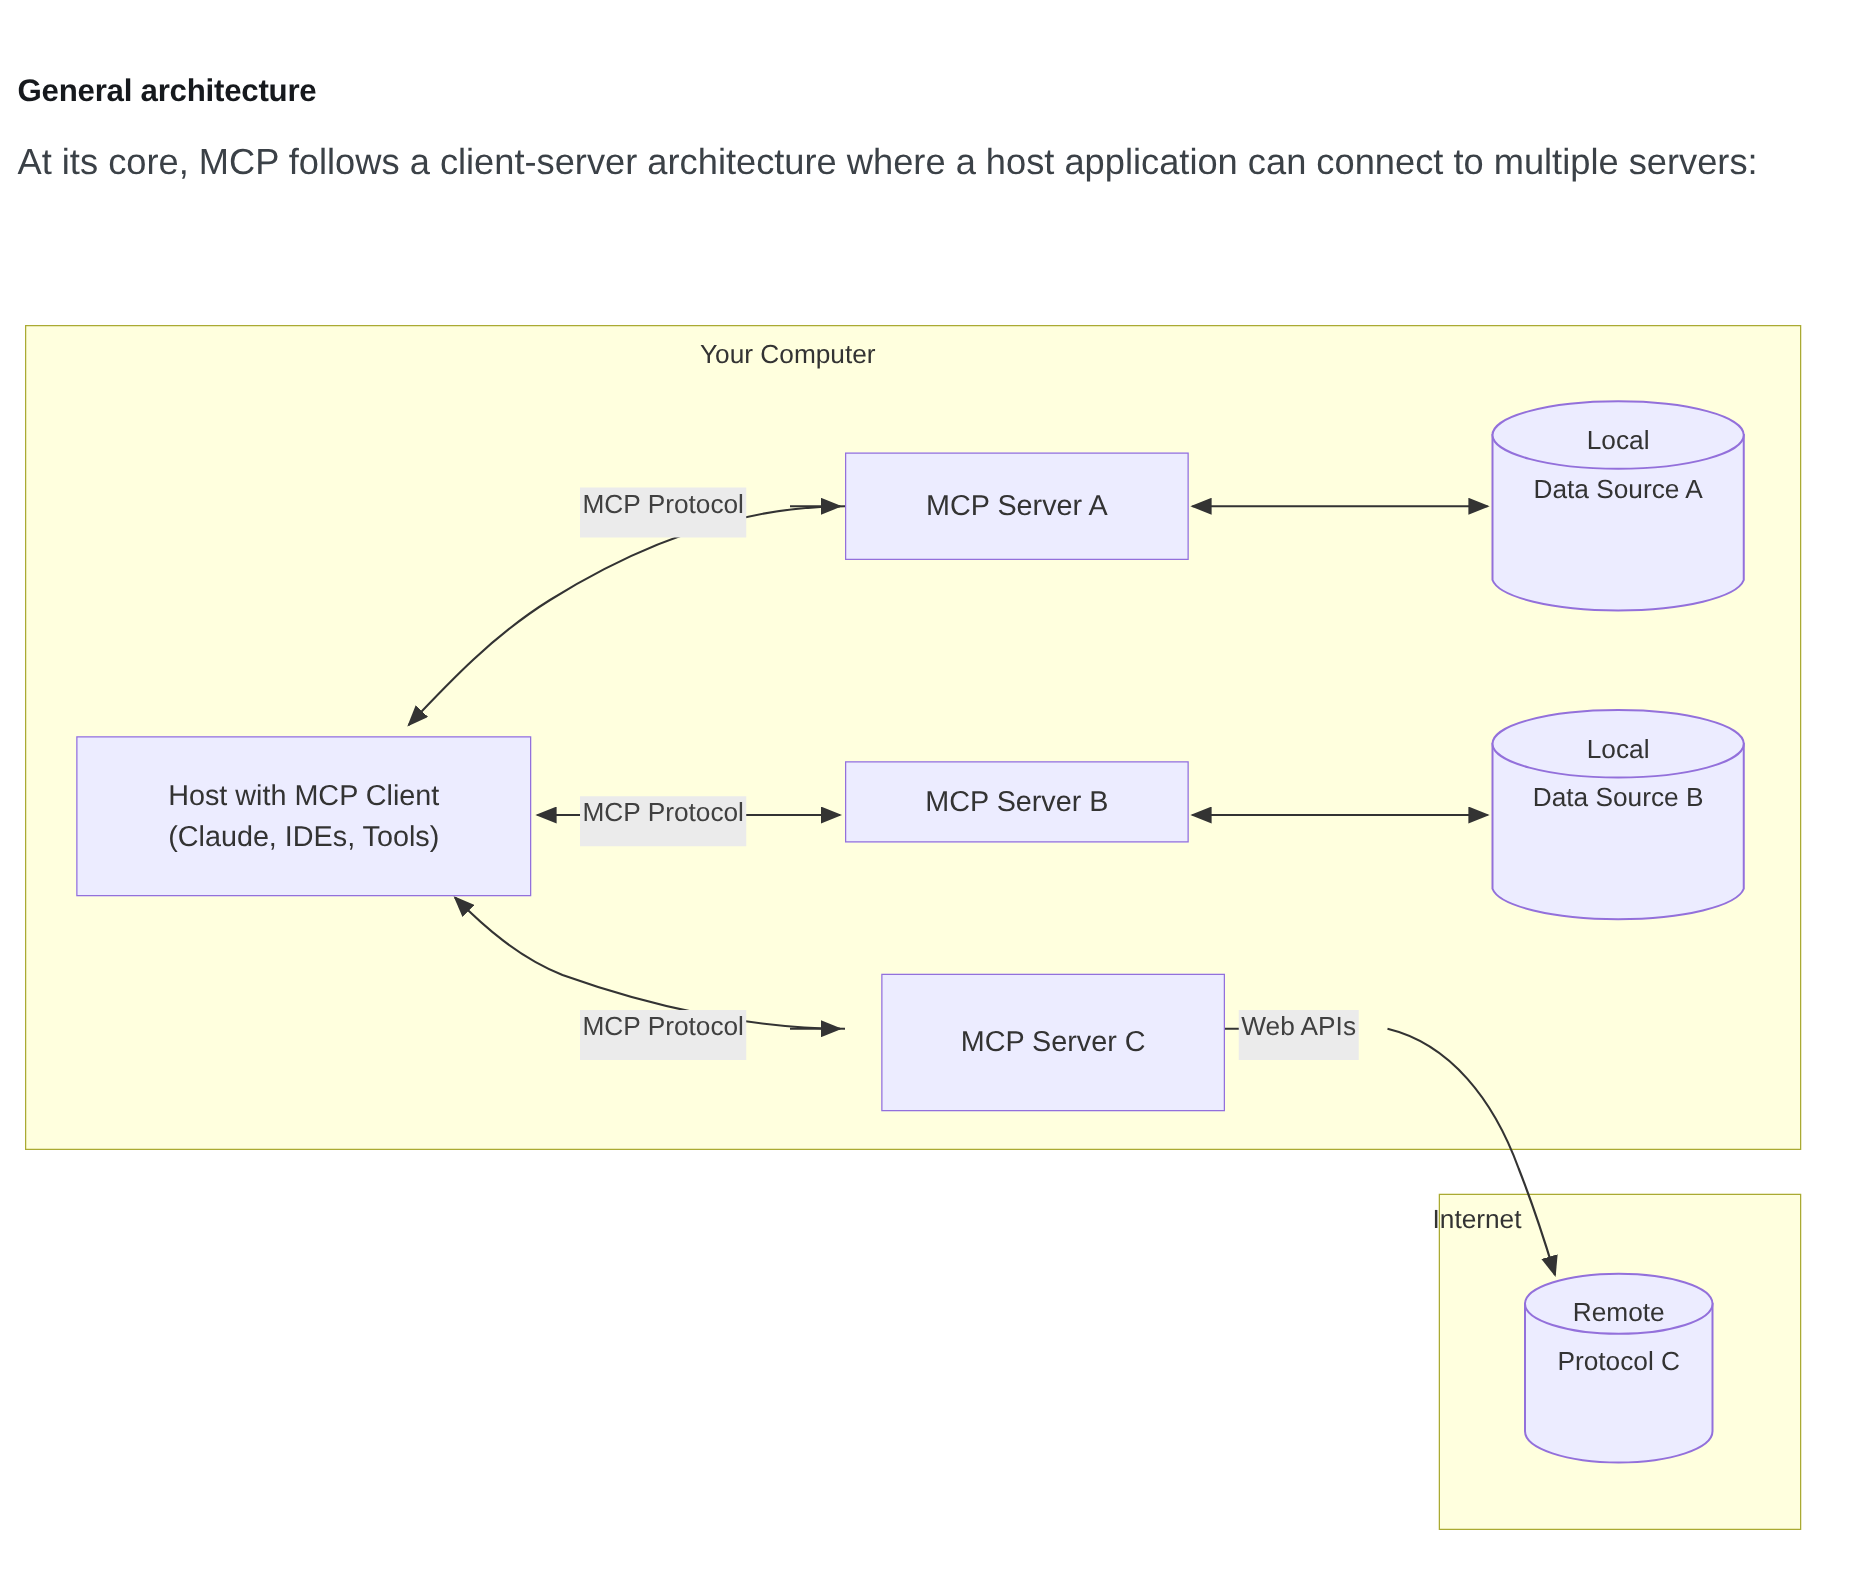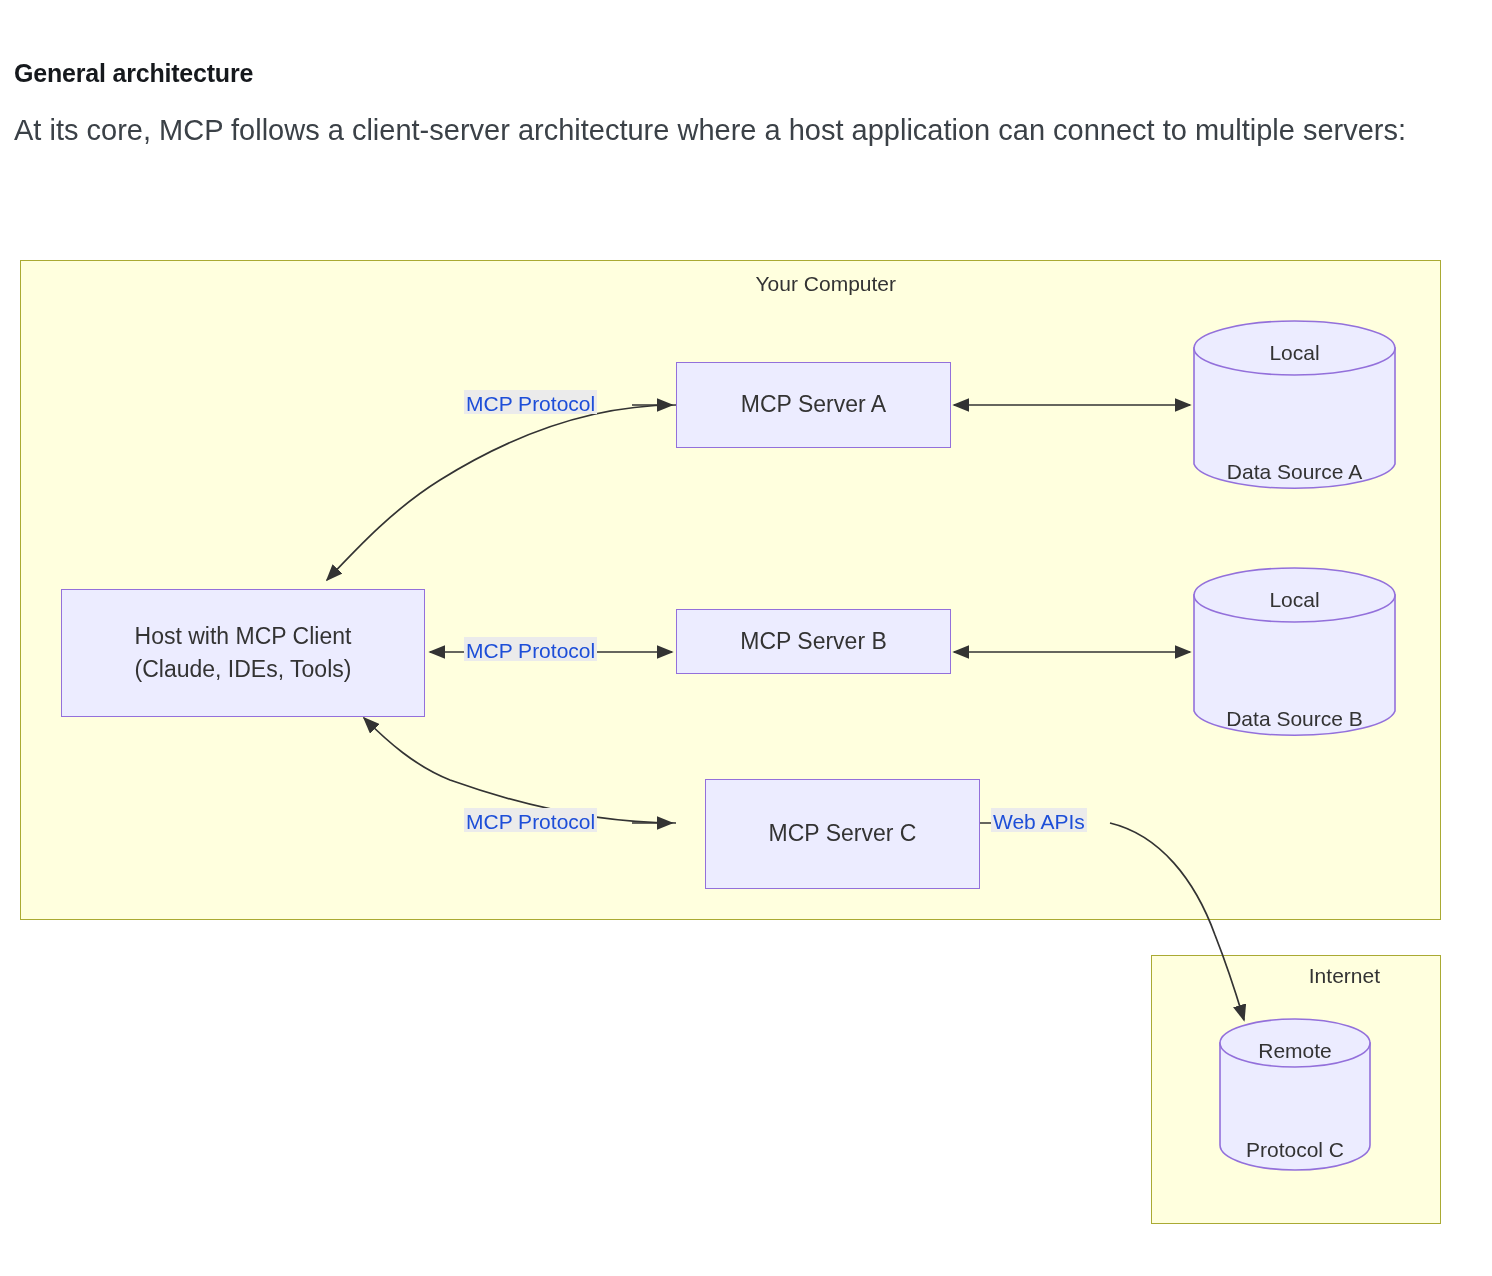--- a/index.html
+++ b/index.html
@@ -61,21 +61,21 @@
     position: absolute;
     background: #ffffde;
     border: 1.3px solid #aaaa33;
     box-sizing: border-box;
   }
   .cluster-label {
     position: absolute;
     font-size: 21px;
     color: #333333;
     white-space: nowrap;
-    text-align: right;
+    text-align: left;
   }
 
   
   .node-rect {
     position: absolute;
     background: #ececff;
     border: 1.6px solid #9370db;
     box-sizing: border-box;
     display: flex;
     align-items: center;
@@ -100,37 +100,37 @@
   }
   .node-cyl .cyl-text {
     position: absolute;
     left: 0;
     top: 0;
     width: 100%;
     height: 100%;
     display: flex;
     flex-direction: column;
     align-items: center;
-    justify-content: space-between;
+    justify-content: flex-start;
     font-size: 21px;
     color: #333333;
     line-height: 1.85;
     text-align: center;
     padding-top: 14px;
     box-sizing: border-box;
   }
 
   
   .edge-label {
     position: absolute;
     background: #ebebeb;
     font-size: 21px;
-    color: #1d4ed8;
+    color: #404040;
     white-space: nowrap;
-    padding: 3px 2px 0 2px;
+    padding: 3px 2px 16px 2px;
     line-height: 1;
   }
 </style>
 </head>
 <body>
 
 <div class="page-title">General architecture</div>
 
 <div class="intro">At its core, MCP follows a client-server architecture where a host application can connect to multiple servers:</div>
 

